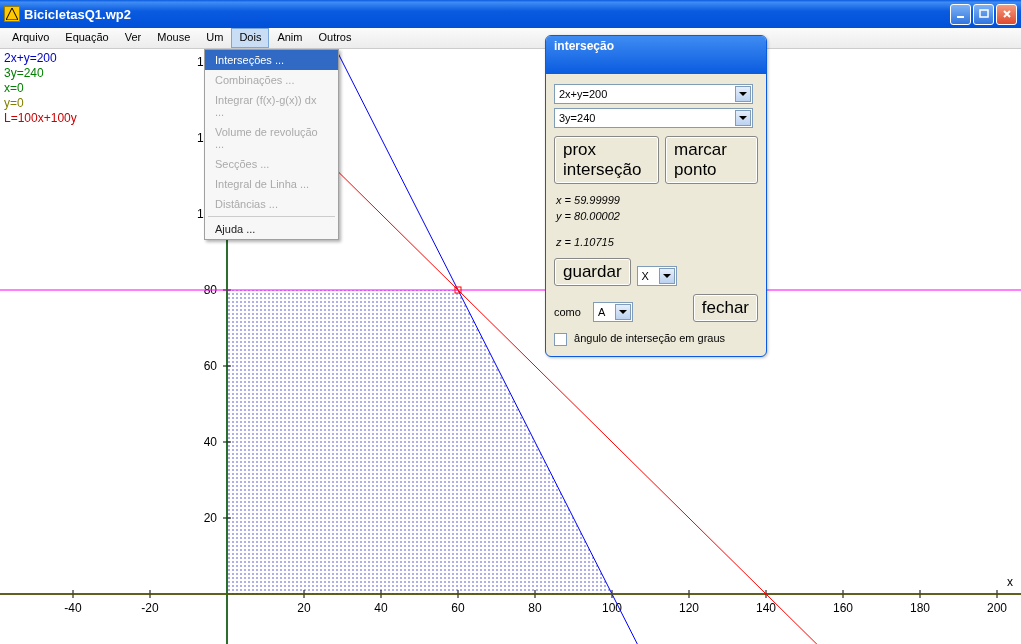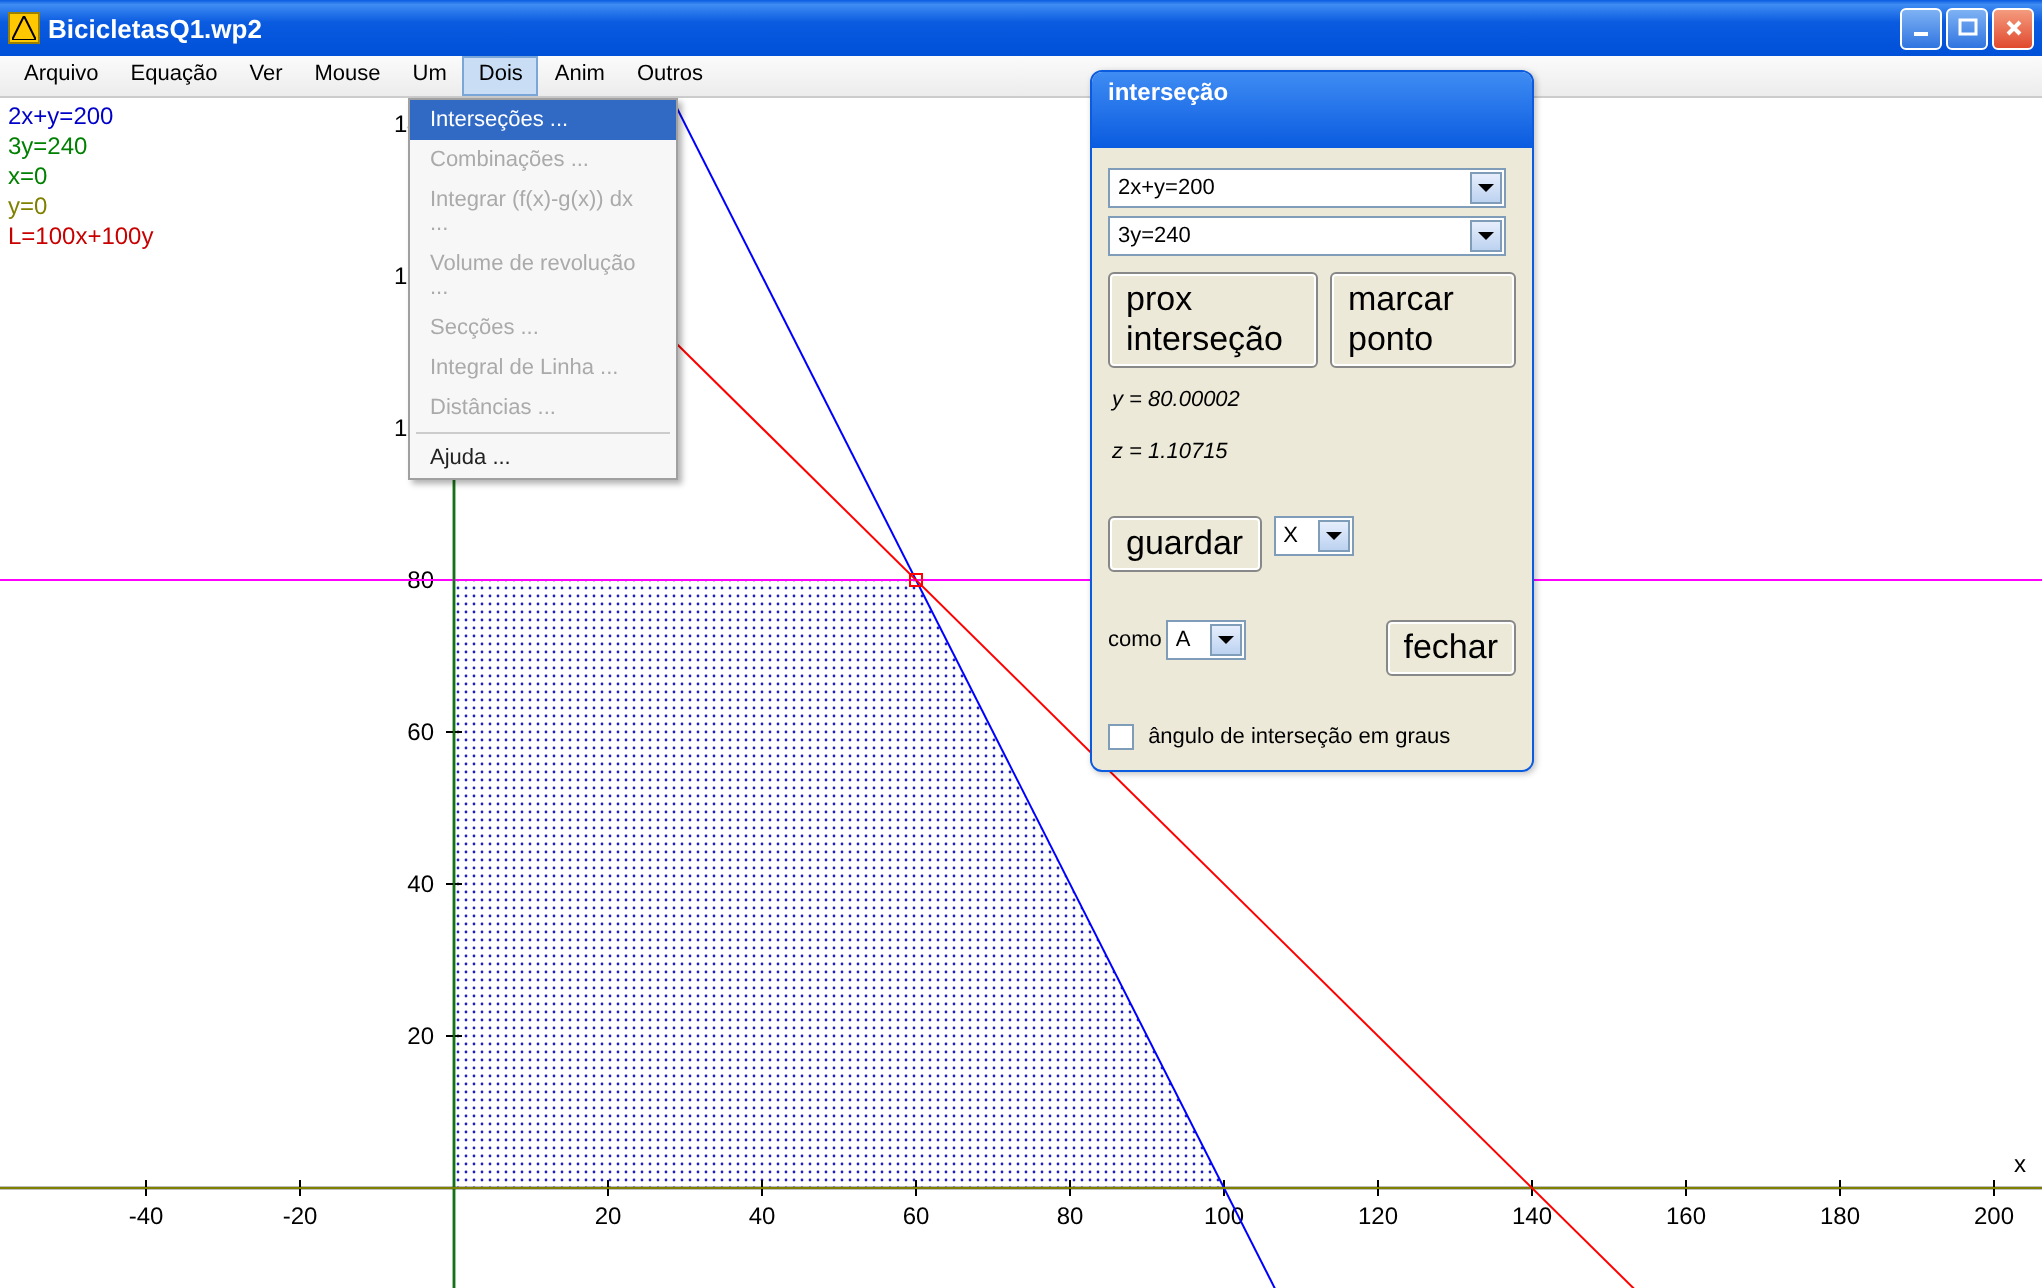--- a/index.html
+++ b/index.html
@@ -28,21 +28,21 @@
 .eq-red{color:#c80000}
 .intersec{position:absolute;top:35px;left:545px;width:222px;background:#ece9d8;border:1px solid #0a5be0;border-radius:6px;box-shadow:1px 1px 3px rgba(0,0,0,.25);z-index:30}
 .int-title{height:38px;background:linear-gradient(to bottom,#3f8cf3,#0a5be0);border-radius:5px 5px 0 0;color:#fff;font-weight:bold;padding:3px 8px;font-size:12px}
 .int-body{padding:10px 8px}
 .combo{width:199px;height:20px;background:#fff;border:1px solid #7f9db9;display:flex;align-items:center;margin-bottom:4px;padding-left:4px;position:relative}
 .combo-btn{position:absolute;right:1px;top:1px;width:16px;height:16px;background:linear-gradient(to bottom,#e6eefc,#bcd2f0);border:1px solid #7f9db9;display:flex;align-items:center;justify-content:center}
 .btn-row{display:flex;gap:6px;margin:8px 0}
 .btn{background:#ece9d8;border:1px solid #888;border-radius:3px;padding:3px 8px;font-size:17px;box-shadow:inset 0 0 0 1px #fff;cursor:default}
 .result{margin:6px 2px;line-height:16px;font-style:italic;font-size:11px}
 .small-combo{width:40px;height:20px;background:#fff;border:1px solid #7f9db9;display:inline-flex;align-items:center;padding-left:4px;position:relative;vertical-align:middle}
-.row{display:flex;align-items:flex-start;gap:6px;margin:24px 0}
+.row{display:flex;align-items:flex-end;gap:6px;margin:8px 0}
 .chk{width:13px;height:13px;background:#fff;border:1px solid #7f9db9;display:inline-block;vertical-align:middle;margin-right:4px}
 </style>
 </head>
 <body>
 
 <div class="titlebar">
   <span class="app-icon">
     <svg viewBox="0 0 12 12">
         <path d="M0 12 L6 0 L12 12 Z" fill="none" stroke="#000" stroke-width="1"></path>
       </svg>
@@ -174,36 +174,37 @@
           <svg width="8" height="5">
             <path d="M0 0 L4 4 L8 0 Z" fill="#000"></path>
           </svg>
         </div>
     </div>
     <div class="btn-row">
       <div class="btn">prox interseção</div>
       <div class="btn">marcar ponto</div>
     </div>
     <div class="result">
+      <div>x = 59.99999</div>
       <div>y = 80.00002</div>
       <div style="margin-top:10px">z = 1.10715</div>
     </div>
     <div class="row">
       <div class="btn">guardar</div>
       <div class="small-combo">
         <span>X</span>
         <div class="combo-btn">
             <svg width="8" height="5">
               <path d="M0 0 L4 4 L8 0 Z" fill="#000"></path>
             </svg>
           </div>
       </div>
     </div>
     <div class="row" style="justify-content:space-between">
-      <div style="display:flex;align-items:center;gap:2px">
+      <div style="display:flex;align-items:center;gap:12px">
         <span>como</span>
         <div class="small-combo">
           <span>A</span>
           <div class="combo-btn">
               <svg width="8" height="5">
                 <path d="M0 0 L4 4 L8 0 Z" fill="#000"></path>
               </svg>
             </div>
         </div>
       </div>

